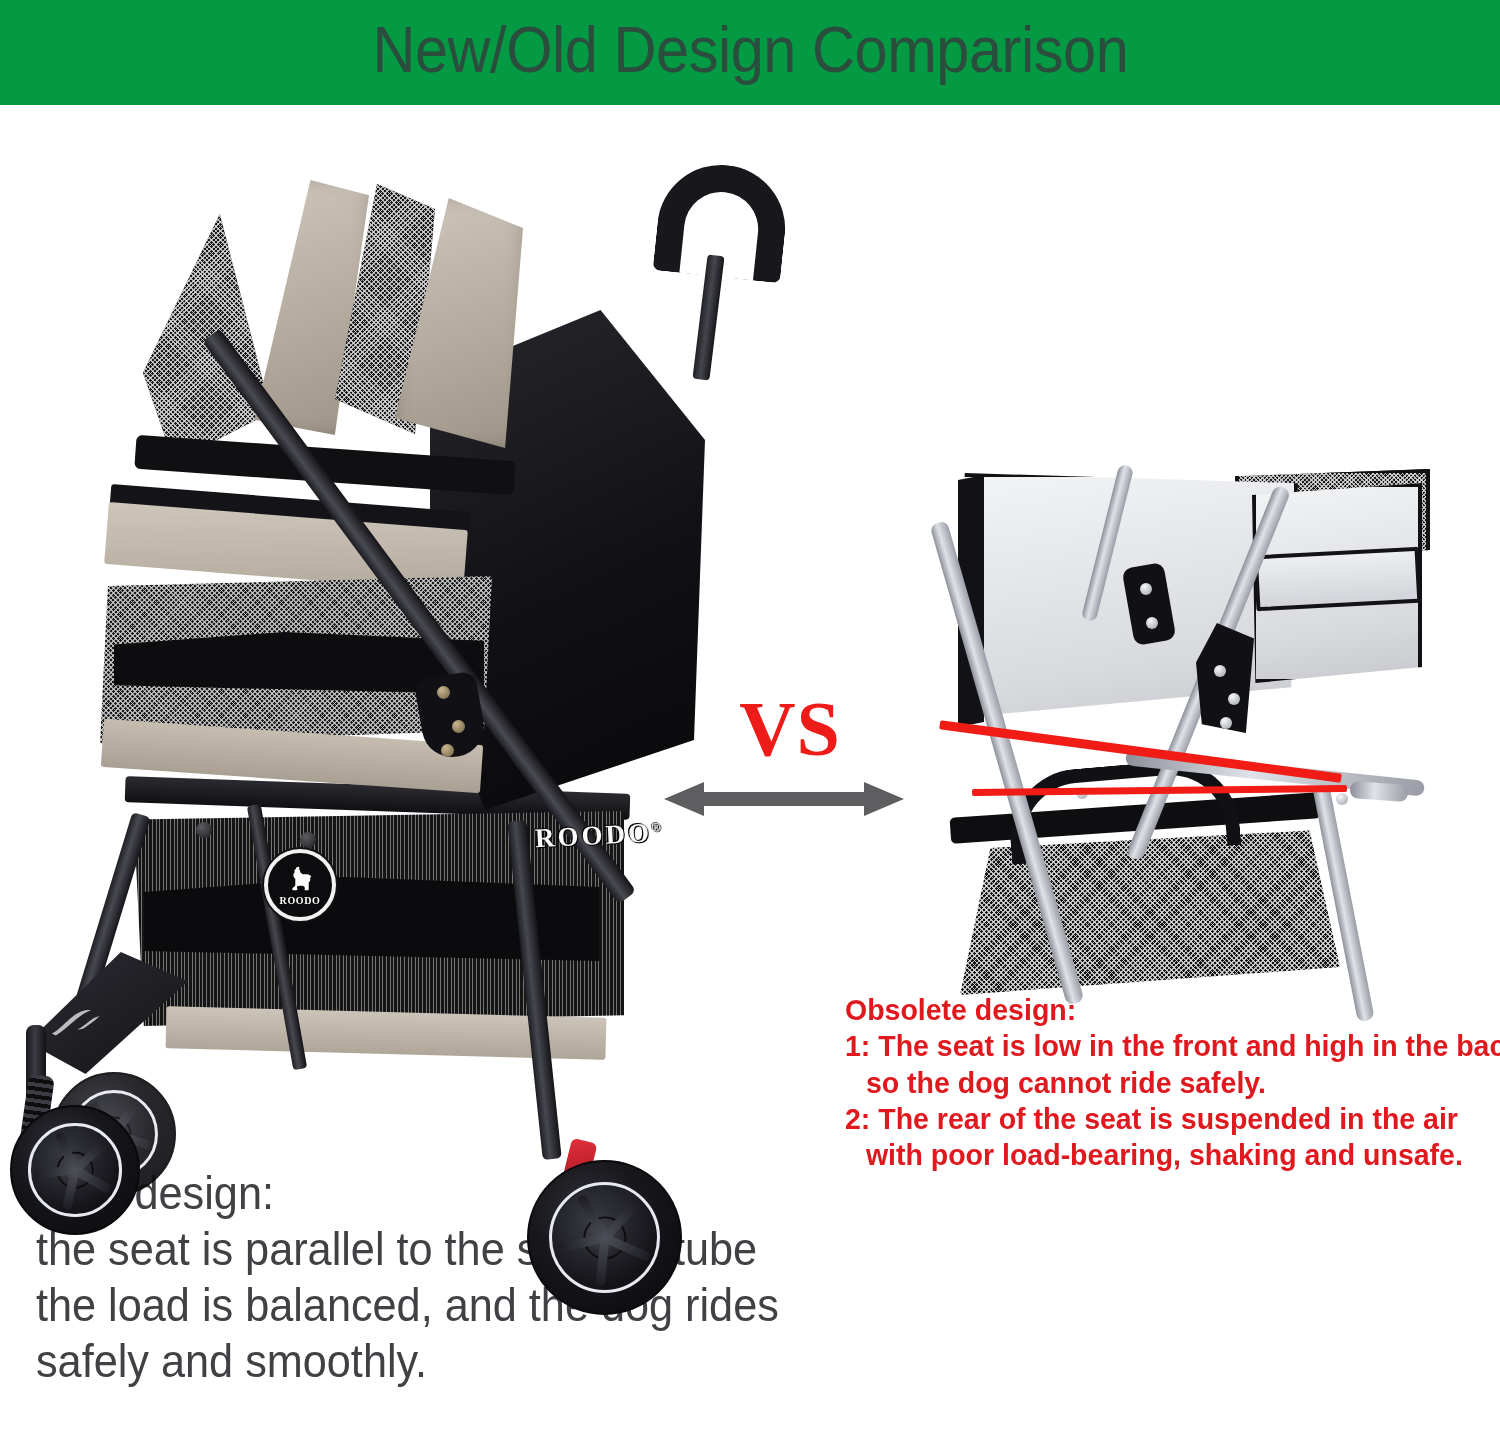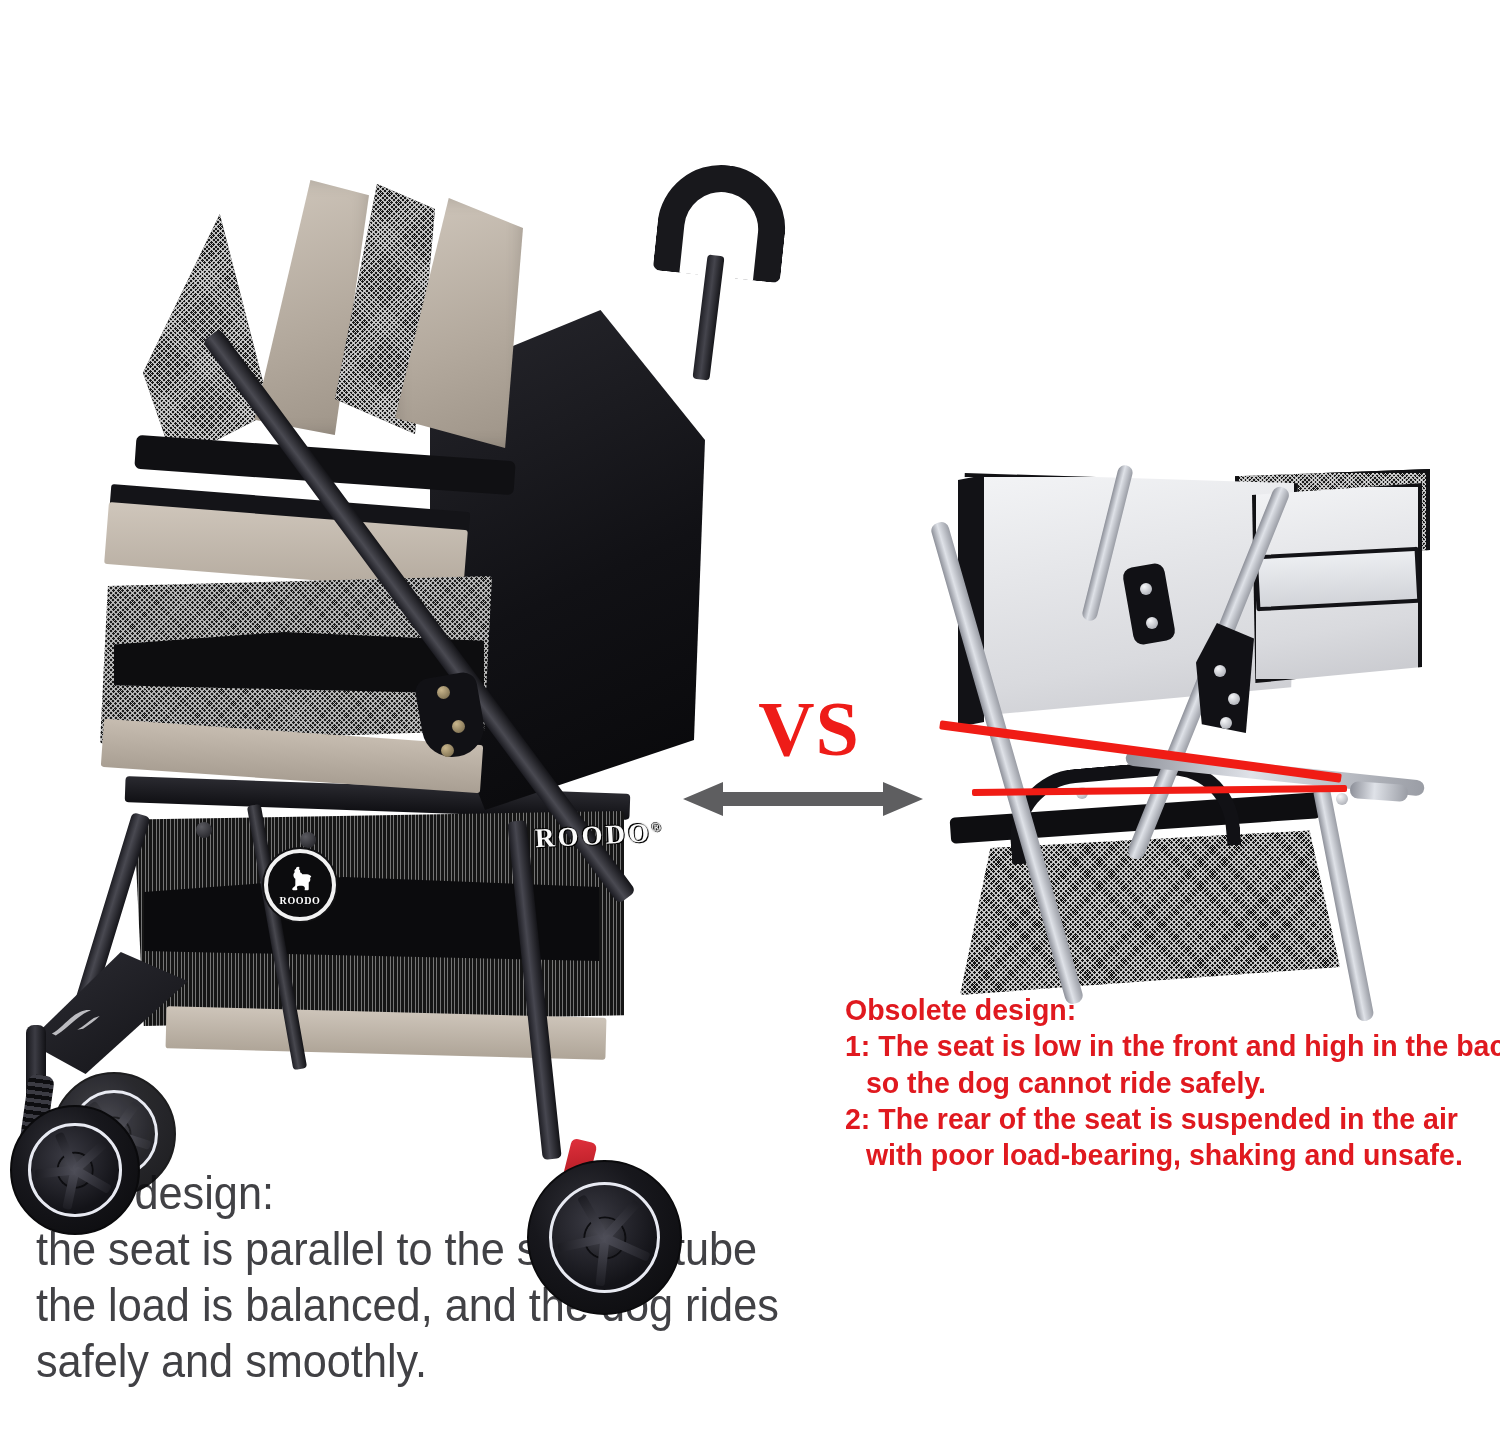--- a/index.html
+++ b/index.html
@@ -236,21 +236,21 @@
     background: linear-gradient(145deg,#2c2c33,#131317);
     clip-path: polygon(58% 0, 100% 24%, 36% 100%, 0 74%);
     z-index: 12; border-radius: 8px;
   }
   .footplate-swoosh {
     position:absolute; left: 48px; top: 876px; width: 78px; height: 44px;
     z-index: 13; opacity: .85;
   }
 
   
-  .vs-block { position: absolute; left: 683px; top: 690px; width: 245px; height: 140px; }
+  .vs-block { position: absolute; left: 664px; top: 690px; width: 245px; height: 140px; }
   .vs-text {
     position: absolute; left: 46px; top: 0; width: 160px; text-align: center;
     font-family: "Liberation Serif", serif; font-weight: bold;
     font-size: 78px; line-height: 1; color: #EE1C18;
     letter-spacing: 1px;
   }
   .vs-arrow { position: absolute; left: 0; top: 92px; width: 240px; height: 34px; }
 
   
   .old-stroller { position: absolute; left: 950px; top: 465px; width: 545px; height: 530px; }
@@ -349,20 +349,23 @@
     transform: scaleX(0.95); transform-origin: left top;
   }
   .old-text .ln { display:block; white-space: nowrap; }
   .old-text .ind { padding-left: 22px; }
 </style>
 </head>
 <body>
 
 <div id="page">
 
+  <div class="banner">
+    <div class="banner-title">New/Old Design Comparison</div>
+  </div>
 
   <div class="new-stroller">
 
     <div class="handle-bar"></div>
     <div class="handle-stem"></div>
 
     <div class="canopy">
       <div class="mesh m1"></div>
       <div class="canopy-panel cp1"></div>
       <div class="mesh m2"></div>

